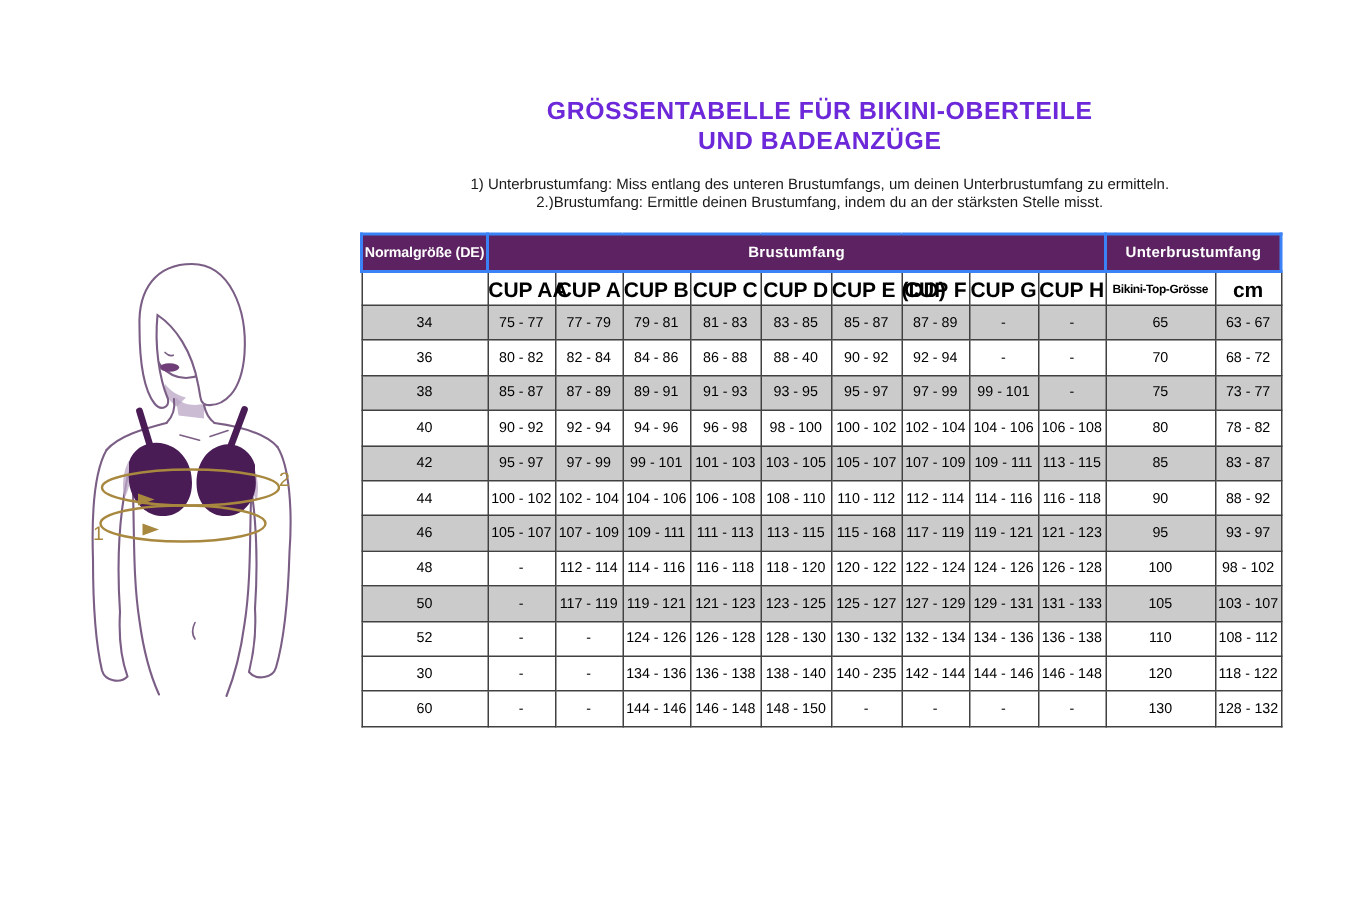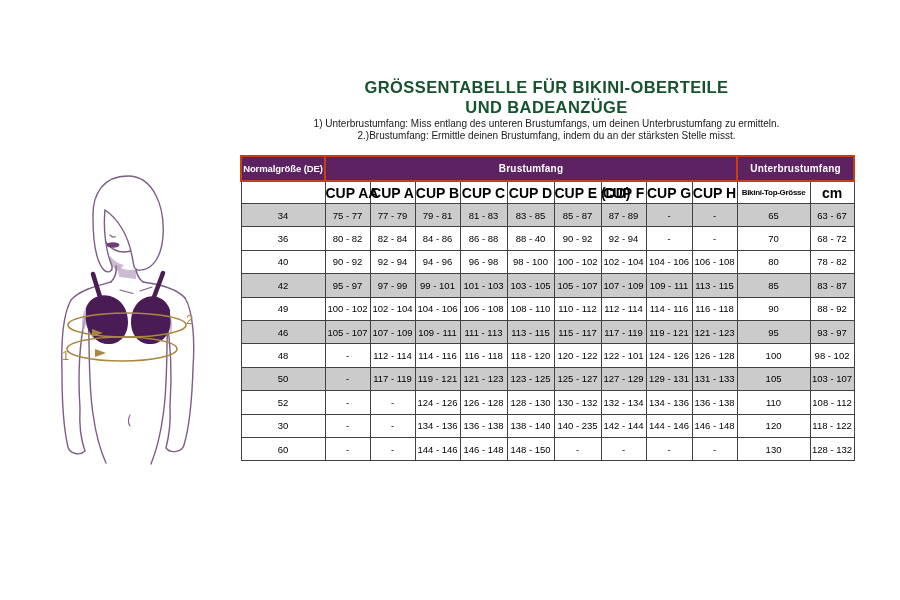--- a/index.html
+++ b/index.html
@@ -12,38 +12,38 @@
     --shade:#b9a5c6;
   }
   html,body{margin:0;padding:0;}
   body{
     width:900px;height:600px;background:#ffffff;
     font-family:"Liberation Sans", sans-serif;
     position:relative;overflow:hidden;color:#000;
   }
   .page{position:absolute;inset:0;}
   .title{
-    position:absolute;left:240px;top:77px;width:613px;
+    position:absolute;left:240px;top:64px;width:613px;
     text-align:center;font-weight:bold;font-size:16.5px;line-height:20px;
-    letter-spacing:0.4px;color:#14532d;
+    letter-spacing:0.4px;color:#6d28d9;
   }
   .instructions{
     position:absolute;left:190px;top:118px;width:713px;
     text-align:center;font-size:10px;line-height:12px;color:#1a1a1a;
   }
   table.size-table{
     position:absolute;left:240px;top:155px;width:613px;
     border-collapse:collapse;table-layout:fixed;
   }
   table.size-table th,table.size-table td{
     padding:0;text-align:center;vertical-align:middle;
   }
   th.ghead{
     background:var(--purple);color:#ffffff;font-weight:bold;font-size:10px;
-    height:23px;border:2px solid #c2410c;letter-spacing:0.2px;
+    height:23px;border:2px solid #3b82f6;letter-spacing:0.2px;
   }
   th.ghead.first{font-size:9.5px;letter-spacing:-0.1px;}
   th.subhead{
     background:#ffffff;color:#000;font-weight:bold;font-size:14px;
     height:21px;border:1px solid var(--border);white-space:nowrap;
   }
   th.subhead.bikini{font-size:8px;letter-spacing:-0.3px;}
   td{
     height:22.4px;font-size:9.5px;border:1px solid var(--border);
     background:#ffffff;white-space:nowrap;
@@ -175,20 +175,34 @@
           <td>84 - 86</td>
           <td>86 - 88</td>
           <td>88 - 40</td>
           <td>90 - 92</td>
           <td>92 - 94</td>
           <td>-</td>
           <td>-</td>
           <td class="bold">70</td>
           <td>68 - 72</td>
         </tr>
+        <tr class="stripe">
+          <td>38</td>
+          <td>85 - 87</td>
+          <td>87 - 89</td>
+          <td>89 - 91</td>
+          <td>91 - 93</td>
+          <td>93 - 95</td>
+          <td>95 - 97</td>
+          <td>97 - 99</td>
+          <td>99 - 101</td>
+          <td>-</td>
+          <td class="bold">75</td>
+          <td>73 - 77</td>
+        </tr>
         <tr>
           <td>40</td>
           <td>90 - 92</td>
           <td>92 - 94</td>
           <td>94 - 96</td>
           <td>96 - 98</td>
           <td>98 - 100</td>
           <td>100 - 102</td>
           <td>102 - 104</td>
           <td>104 - 106</td>
@@ -204,56 +218,56 @@
           <td>101 - 103</td>
           <td>103 - 105</td>
           <td>105 - 107</td>
           <td>107 - 109</td>
           <td>109 - 111</td>
           <td>113 - 115</td>
           <td class="bold">85</td>
           <td>83 - 87</td>
         </tr>
         <tr>
-          <td>49</td>
+          <td>44</td>
           <td>100 - 102</td>
           <td>102 - 104</td>
           <td>104 - 106</td>
           <td>106 - 108</td>
           <td>108 - 110</td>
           <td>110 - 112</td>
           <td>112 - 114</td>
           <td>114 - 116</td>
           <td>116 - 118</td>
           <td class="bold">90</td>
           <td>88 - 92</td>
         </tr>
         <tr class="stripe">
           <td>46</td>
           <td>105 - 107</td>
           <td>107 - 109</td>
           <td>109 - 111</td>
           <td>111 - 113</td>
           <td>113 - 115</td>
-          <td>115 - 117</td>
+          <td>115 - 168</td>
           <td>117 - 119</td>
           <td>119 - 121</td>
           <td>121 - 123</td>
           <td class="bold">95</td>
           <td>93 - 97</td>
         </tr>
         <tr>
           <td>48</td>
           <td>-</td>
           <td>112 - 114</td>
           <td>114 - 116</td>
           <td>116 - 118</td>
           <td>118 - 120</td>
           <td>120 - 122</td>
-          <td>122 - 101</td>
+          <td>122 - 124</td>
           <td>124 - 126</td>
           <td>126 - 128</td>
           <td class="bold">100</td>
           <td>98 - 102</td>
         </tr>
         <tr class="stripe">
           <td>50</td>
           <td>-</td>
           <td>117 - 119</td>
           <td>119 - 121</td>

